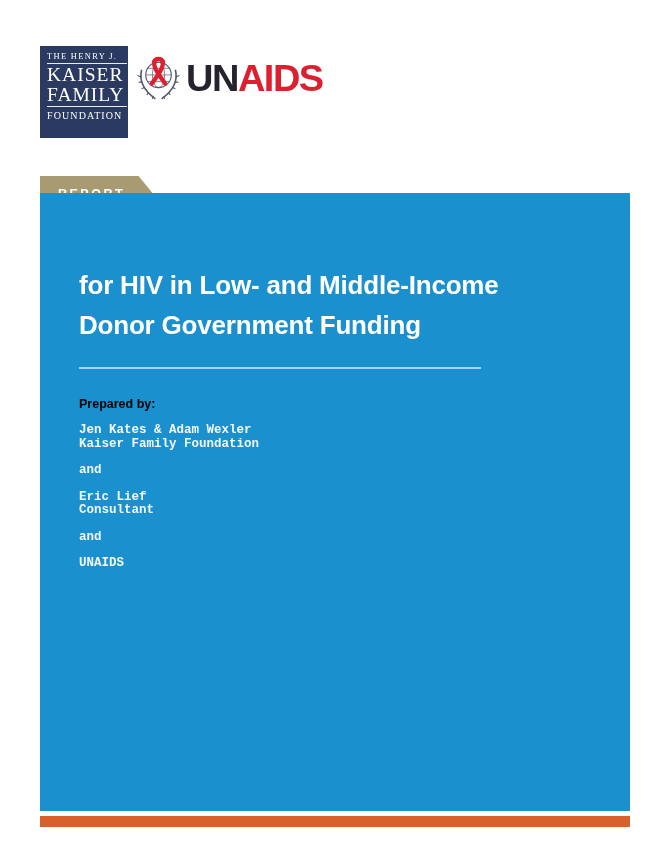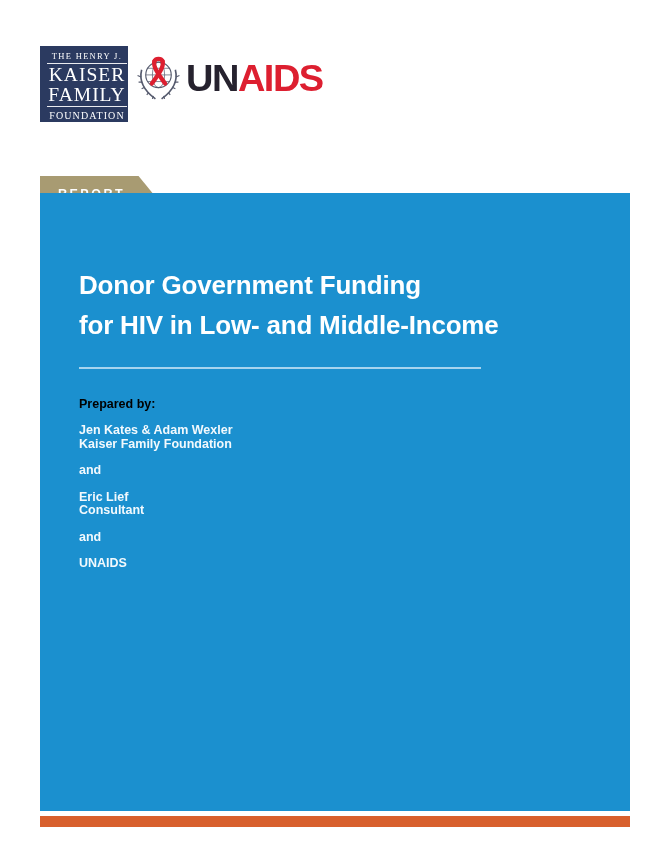--- a/index.html
+++ b/index.html
@@ -3,22 +3,22 @@
 <meta charset="utf-8">
 <style>
   html,body{margin:0;padding:0;}
   body{
     width:670px;height:867px;position:relative;background:#ffffff;
     font-family:"Liberation Sans",sans-serif;overflow:hidden;
   }
 
   
   .kff-logo{
-    position:absolute;left:40px;top:46px;width:88px;height:76px;
-    background:#2b3a60;color:#ffffff;text-align:center;
+    position:absolute;left:40px;top:46px;width:88px;height:92px;
+    background:#2b3a60;color:#ffffff;text-align:left;
     font-family:"Liberation Serif",serif;box-sizing:border-box;
     padding:5px 1px 4px 7px;
   }
   .kff-top{font-size:8.5px;letter-spacing:1.3px;padding-bottom:2px;border-bottom:1px solid rgba(255,255,255,.9);white-space:nowrap;}
   .kff-big{font-size:19.5px;line-height:17.5px;letter-spacing:1px;margin-top:2px;white-space:nowrap;}
   .kff-bottom{font-size:10px;letter-spacing:1.1px;margin-top:3px;padding-top:3px;border-top:1px solid rgba(255,255,255,.9);white-space:nowrap;}
 
   
   .unaids-logo{
     position:absolute;left:135px;top:53px;height:52px;
@@ -51,21 +51,21 @@
   }
   .cover-title{
     font-size:26px;line-height:40px;font-weight:bold;letter-spacing:-0.2px;
   }
   .title-divider{
     width:402px;height:2px;background:#a6d4ef;margin-top:22px;
     border:none;
   }
   .cover-date{font-size:16px;font-weight:bold;margin-top:28px;}
   .prepared-label{font-size:12.5px;font-weight:bold;margin-top:28px;color:#000000;}
-  .byline{font-size:12.5px;font-weight:bold;line-height:13.5px;margin-top:13px;color:#f2f9fd;}
+  .byline{font-size:12.5px;font-weight:bold;line-height:13.5px;margin-top:13px;color:#f2f9fd;font-family:Liberation Mono, monospace;}
   .byline div{white-space:nowrap;}
 
   
   .footer-bar{
     position:absolute;left:40px;top:816px;width:590px;height:11px;
     background:#d8602d;
   }
 </style>
 </head>
 <body>
@@ -99,22 +99,22 @@
   </span>
   <span class="unaids-text"><span class="un-part">UN</span><span class="aids-part">AIDS</span></span>
 </div>
 
 <div class="report-tab">
   <span class="report-label">REPORT</span>
 </div>
 
 <div class="cover">
   <div class="cover-title">
+    <div>for HIV in Low- and Middle-Income</div>
     <div>Donor Government Funding</div>
-    <div>for HIV in Low- and Middle-Income</div>
   </div>
 
   <div class="title-divider"></div>
 
 
   <div class="prepared-label">Prepared by:</div>
 
   <div class="byline">
     <div>Jen Kates &amp; Adam Wexler</div>
     <div>Kaiser Family Foundation</div>

